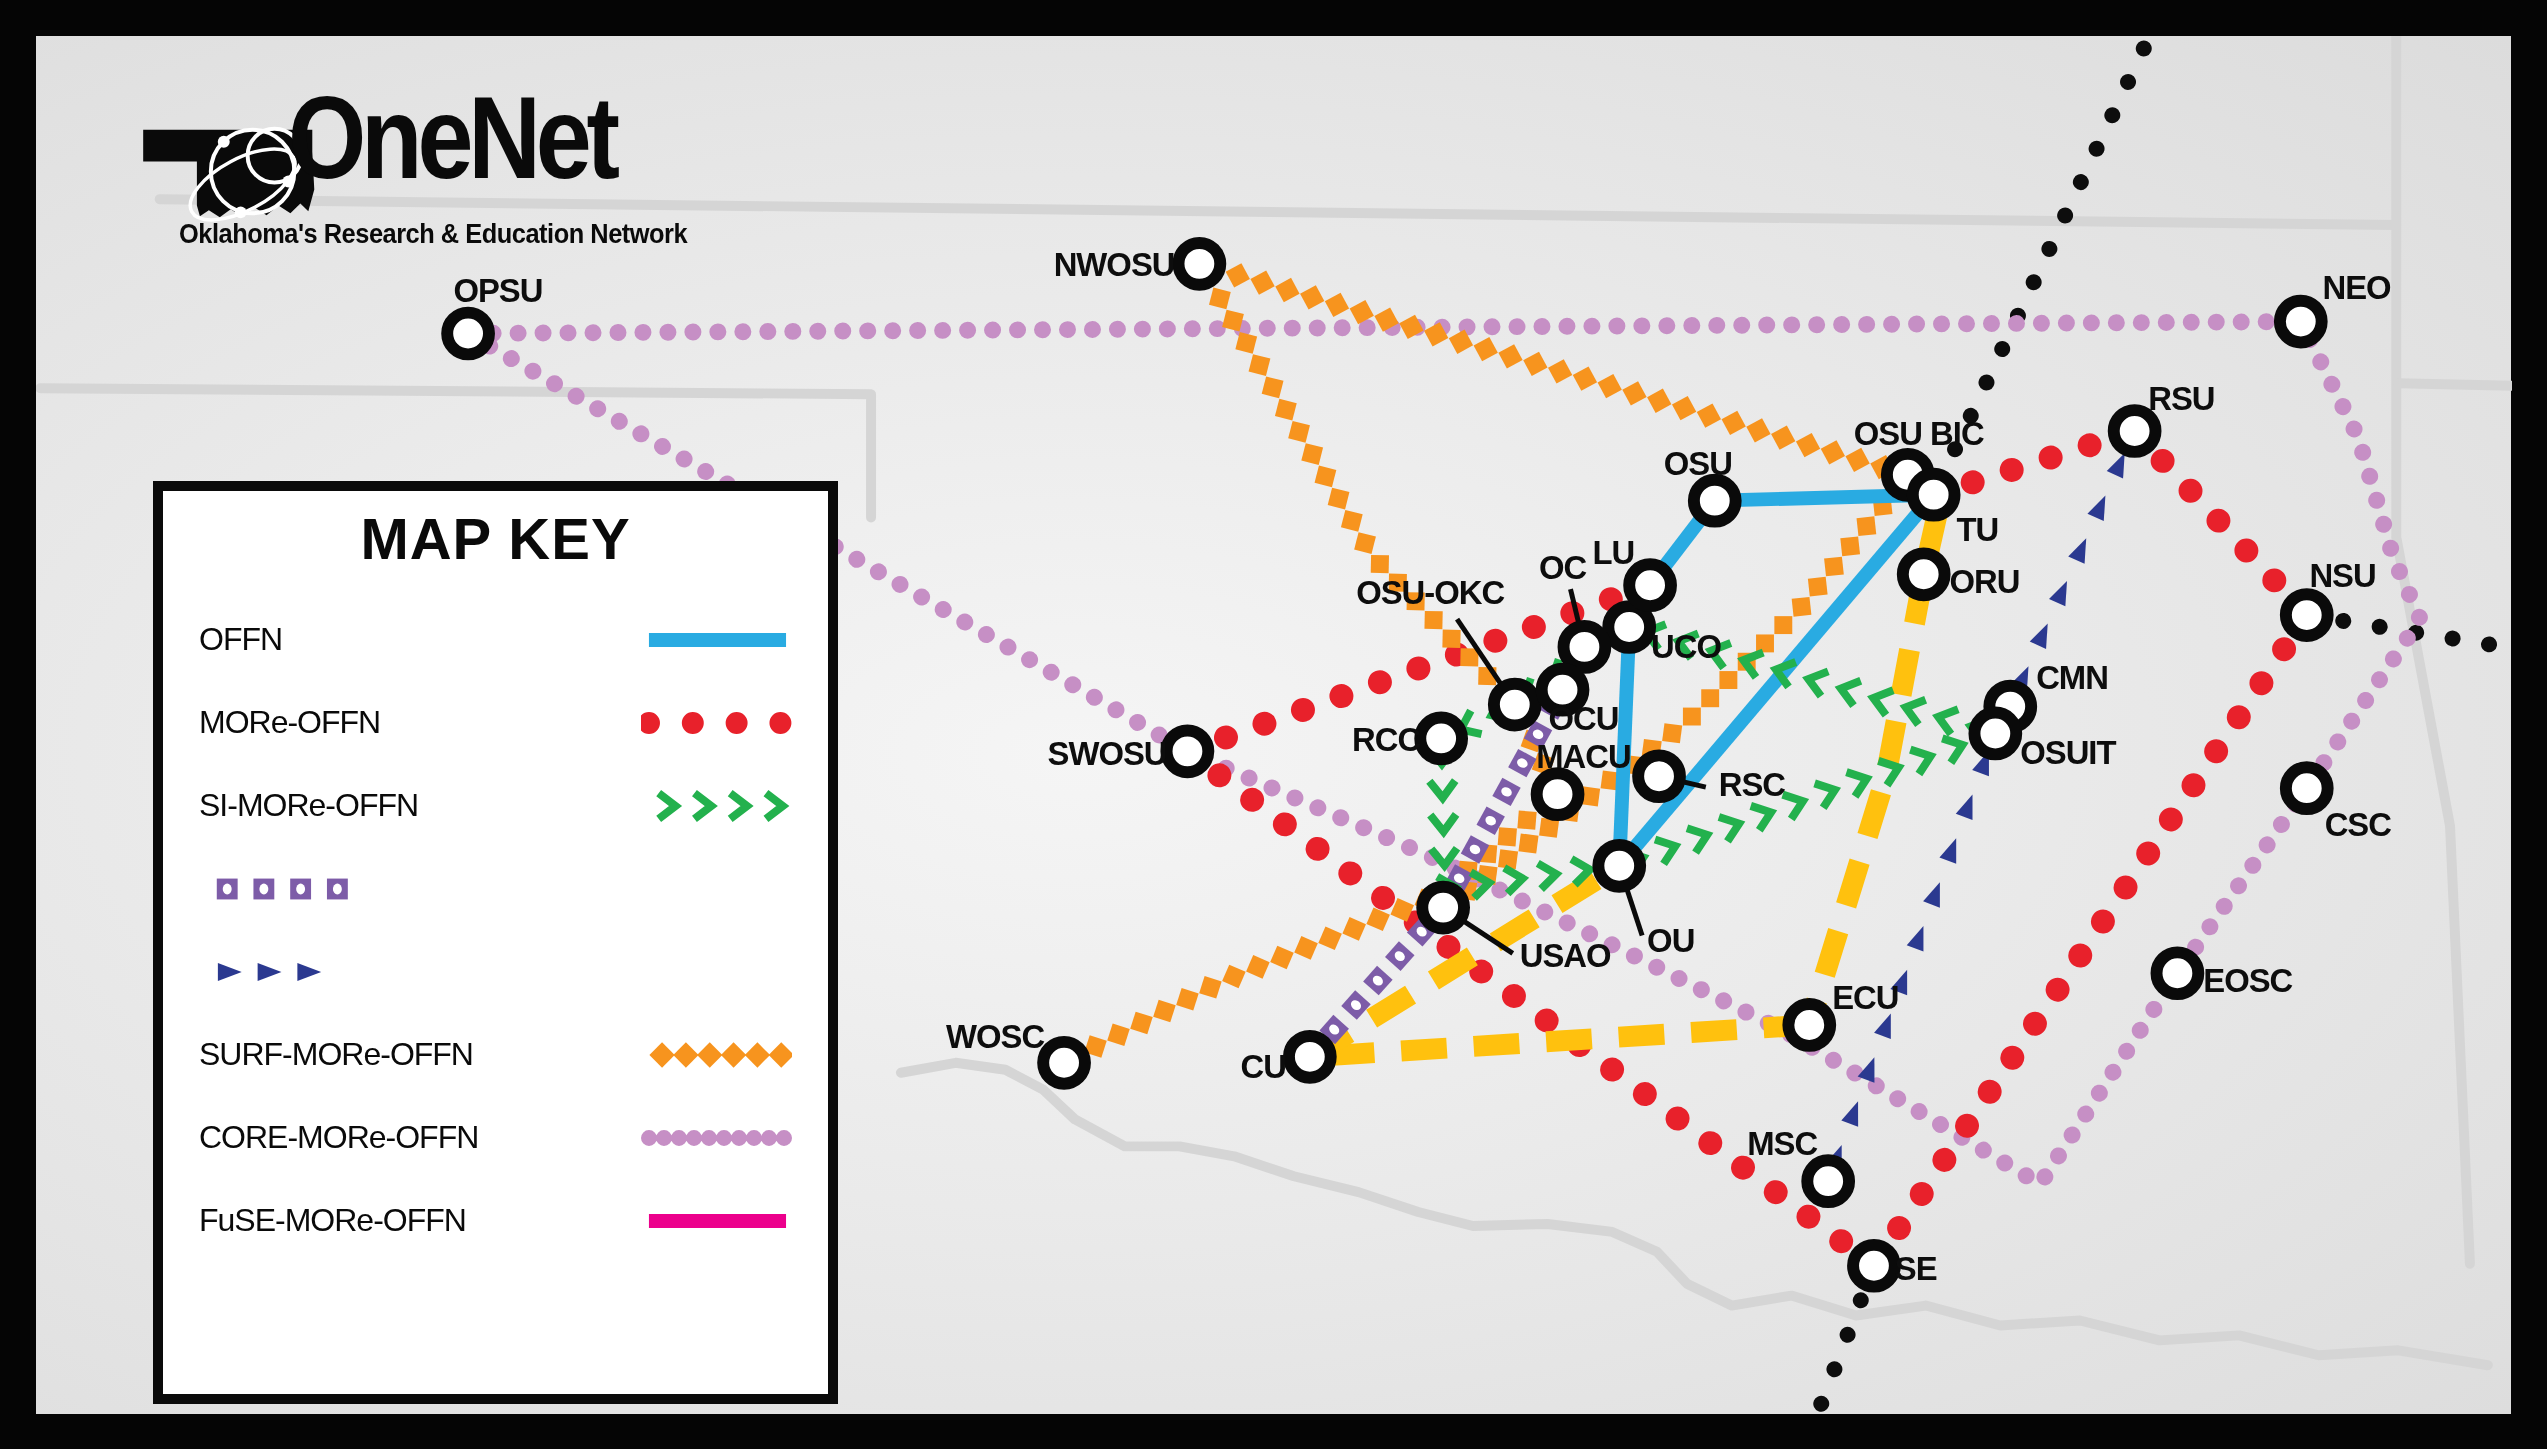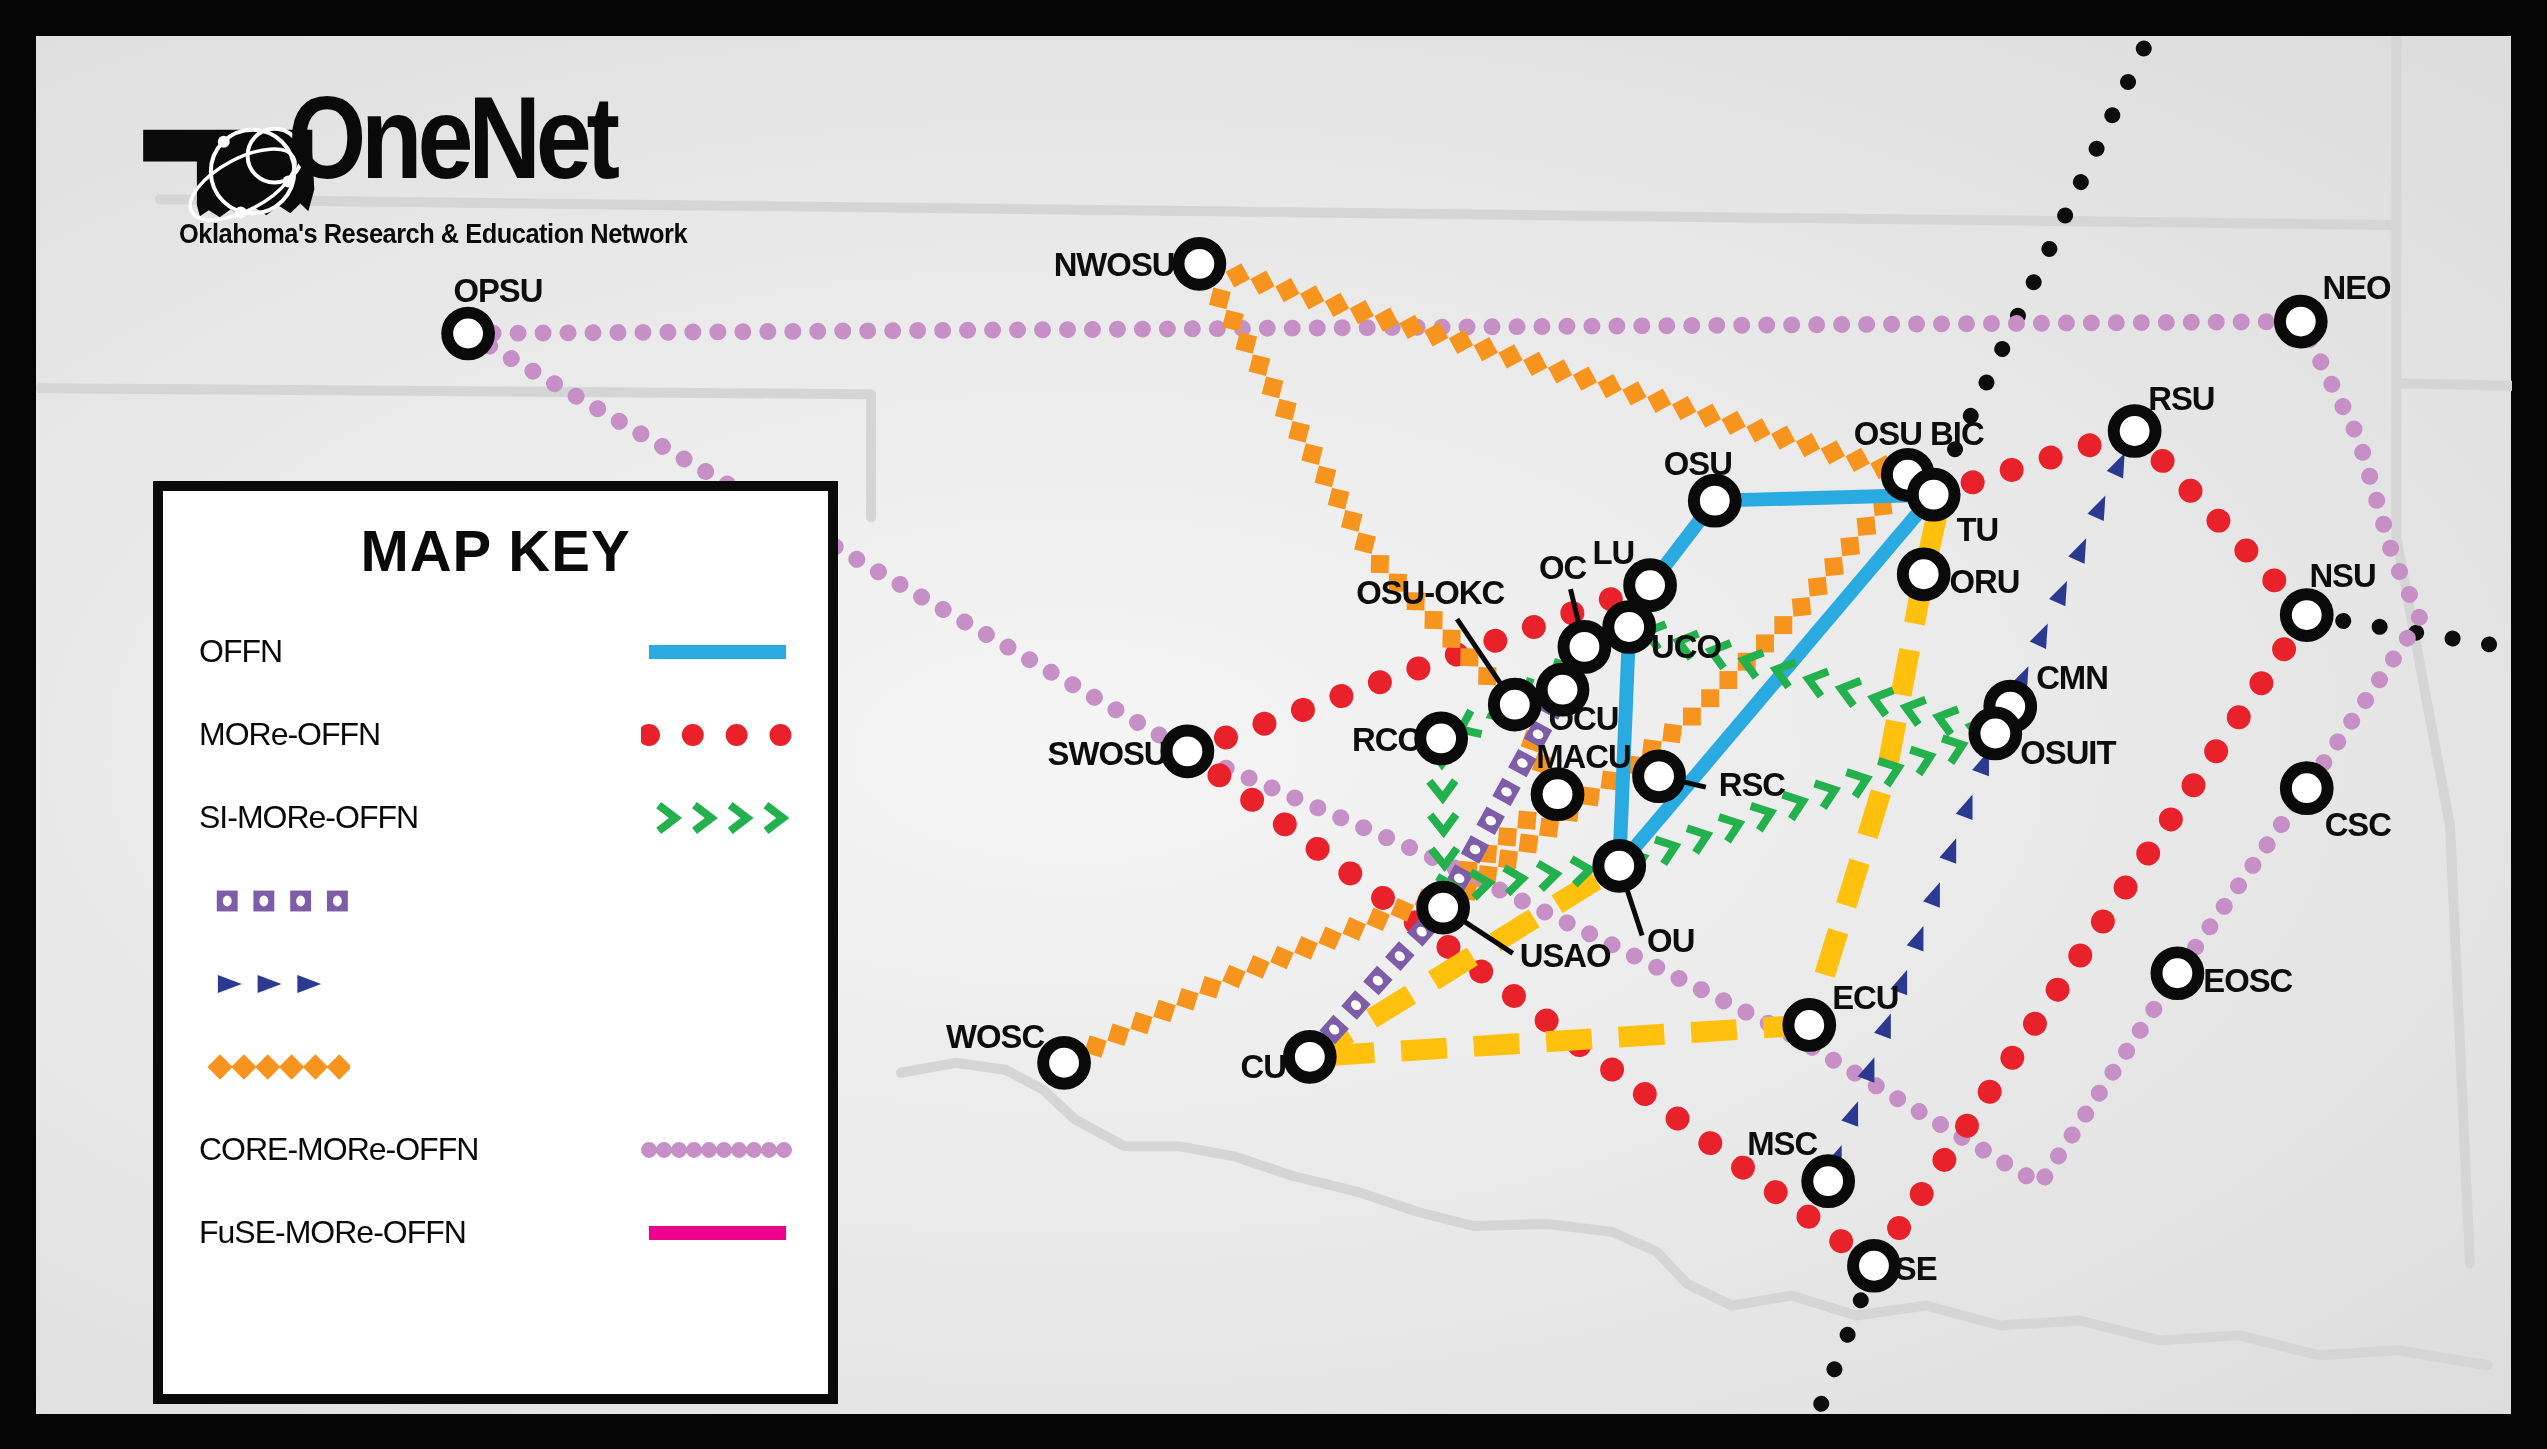--- a/index.html
+++ b/index.html
@@ -10,21 +10,21 @@
   svg.map{position:absolute;left:0;top:0;}
   
   .logo{position:absolute;left:111px;top:58px;width:716px;height:179px;}
   .logo-title{position:absolute;left:141px;top:-24px;font-size:117px;font-weight:800;color:#0a0a0a;
               letter-spacing:-6px;transform:scaleX(.86);transform-origin:left top;white-space:nowrap;}
   .logo-tagline{position:absolute;left:32px;top:125px;width:478px;font-size:27px;font-weight:700;
                 color:#0a0a0a;letter-spacing:-0.5px;transform:scaleX(.94);transform-origin:left top;white-space:nowrap;}
   .logo-glyph{position:absolute;left:-24px;top:-4px;}
   
   .map-key{position:absolute;left:117px;top:445px;width:685px;height:923px;background:#fff;
-           border:10px solid #0a0a0a;box-sizing:border-box;padding:18px 36px 10px 36px;}
+           border:10px solid #0a0a0a;box-sizing:border-box;padding:6px 36px 10px 36px;}
   .map-key-title{text-align:center;font-size:58px;font-weight:600;letter-spacing:1px;color:#0a0a0a;
                  margin:8px 0 26px 0;}
   .key-row{display:flex;align-items:center;justify-content:space-between;height:83px;}
   .key-label{font-size:32px;font-weight:500;color:#0a0a0a;letter-spacing:-1px;white-space:nowrap;}
   .key-symbol{width:151px;height:40px;flex:0 0 151px;}
 </style>
 </head>
 <body>
 
 <div class="stage">
@@ -653,20 +653,21 @@
           </svg>
       </div>
       <div class="key-row">
         <svg class="key-symbol" viewBox="0 0 152 40">
             <path transform="translate(30.0,20.0) rotate(0.0)" d="M-11,-9 L13,0 L-11,9 Z" fill="#2B3990"></path>
             <path transform="translate(70.0,20.0) rotate(0.0)" d="M-11,-9 L13,0 L-11,9 Z" fill="#2B3990"></path>
             <path transform="translate(110.0,20.0) rotate(0.0)" d="M-11,-9 L13,0 L-11,9 Z" fill="#2B3990"></path>
           </svg>
       </div>
       <div class="key-row">
+        <span class="key-label">SURF-MORe-OFFN</span>
         <svg class="key-symbol" viewBox="0 0 152 40">
             <g transform="translate(21.2,20.0) rotate(0.0)">
               <rect x="-9" y="-9" width="18" height="18" fill="#F7941E" transform="rotate(45)"></rect>
             </g>
             <g transform="translate(45.2,20.0) rotate(0.0)">
               <rect x="-9" y="-9" width="18" height="18" fill="#F7941E" transform="rotate(45)"></rect>
             </g>
             <g transform="translate(69.2,20.0) rotate(0.0)">
               <rect x="-9" y="-9" width="18" height="18" fill="#F7941E" transform="rotate(45)"></rect>
             </g>

